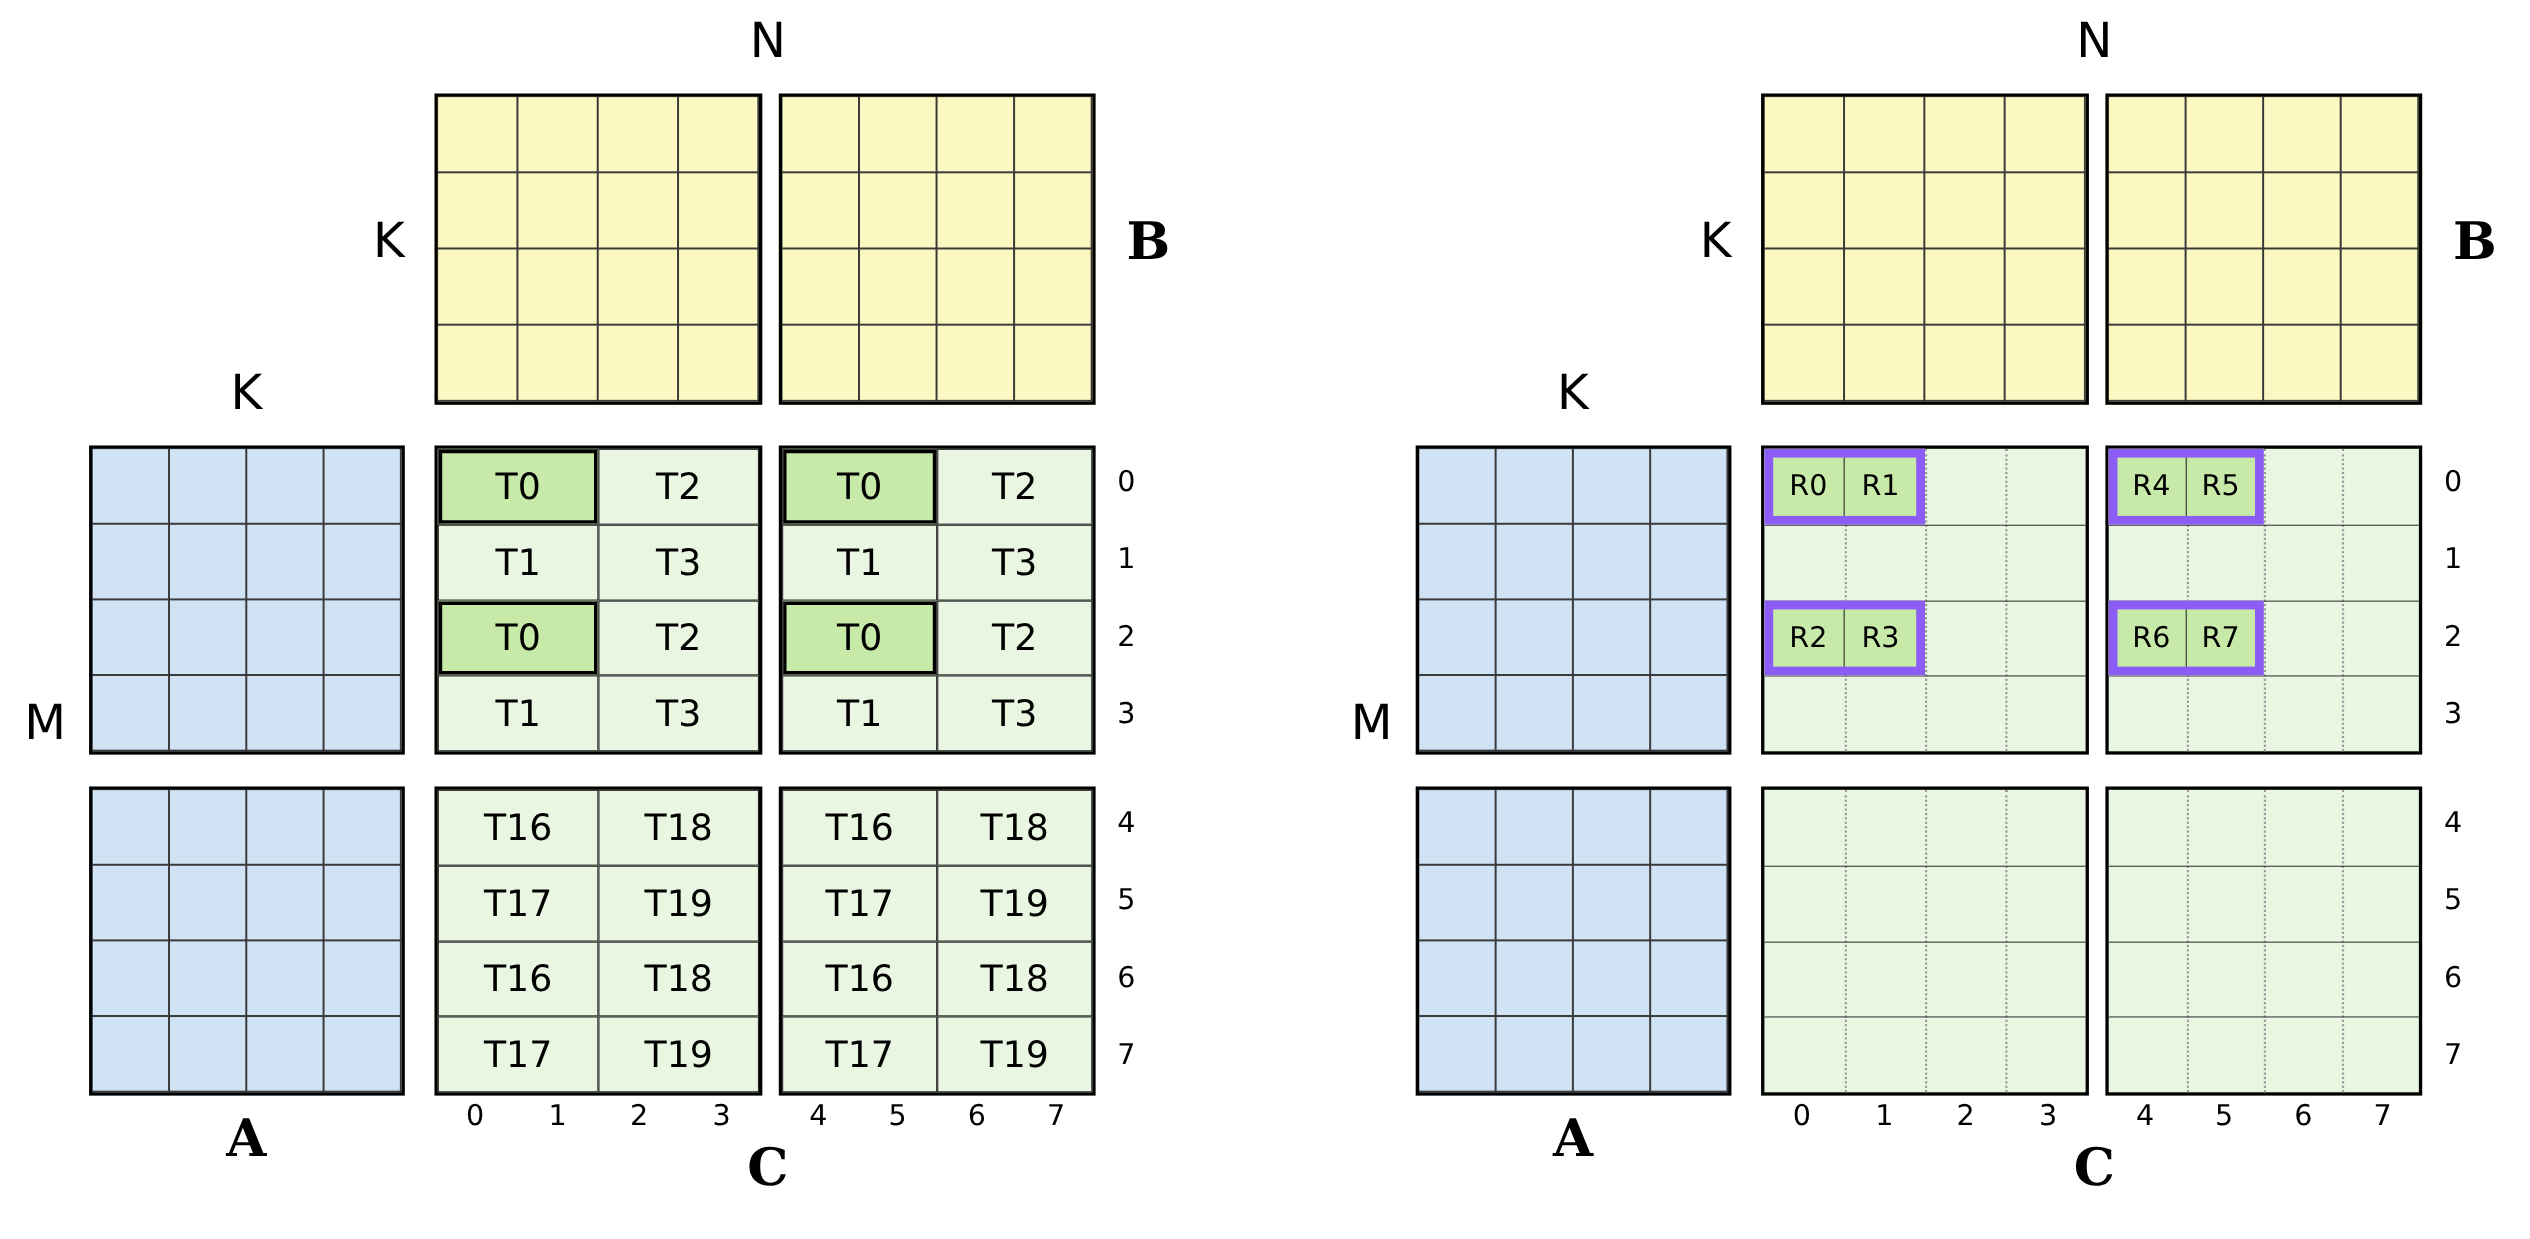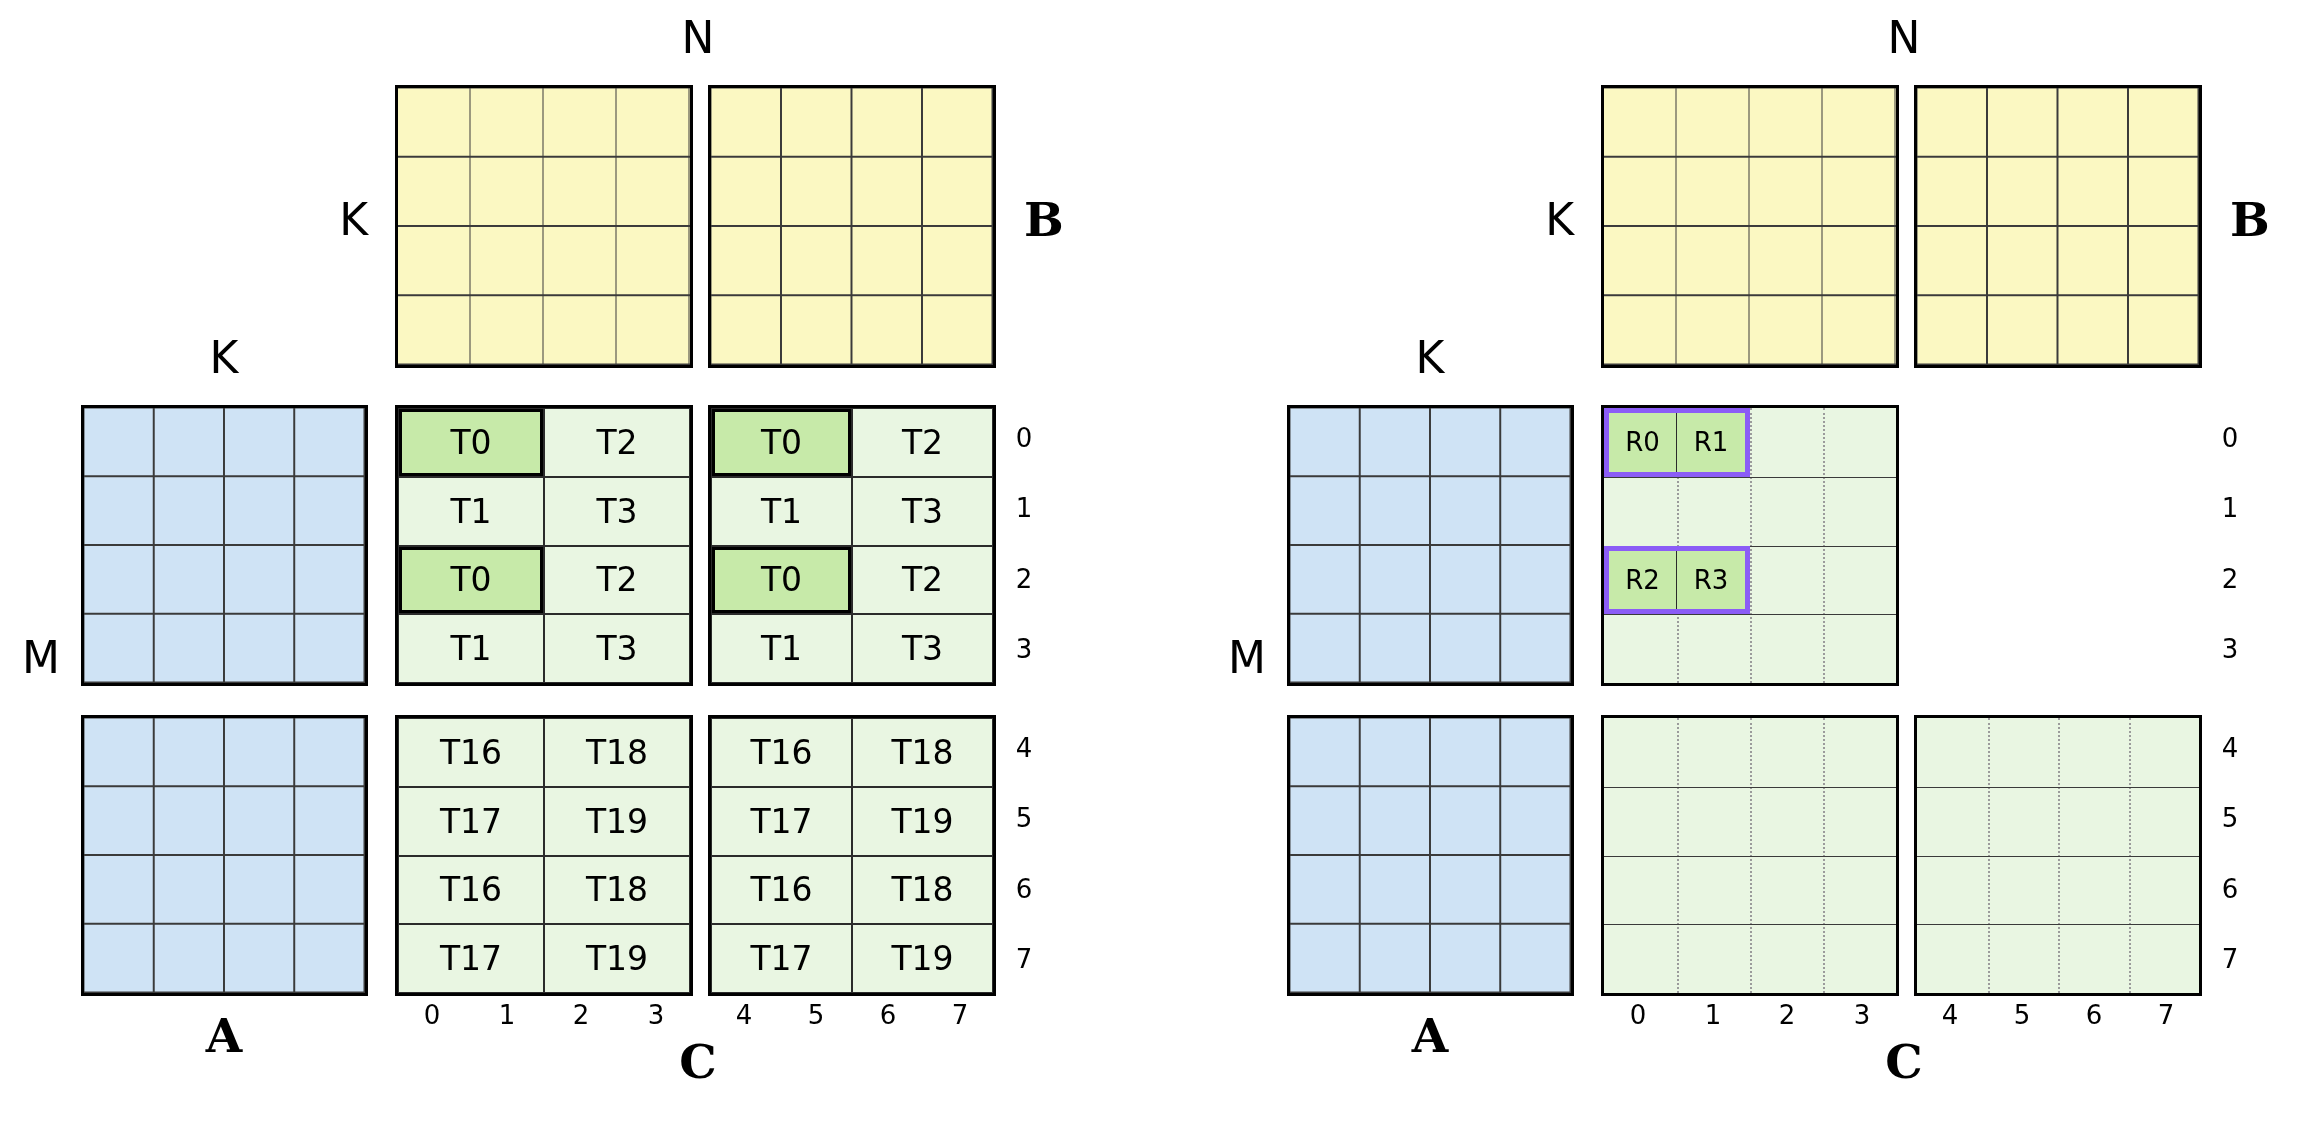--- a/index.html
+++ b/index.html
@@ -17,21 +17,21 @@
   .c-grid{background-color:var(--c-fill,#e9f6e2);display:grid;
     grid-template-columns:1fr 1fr;grid-template-rows:repeat(4,1fr)}
   .c-cell{display:flex;align-items:center;justify-content:center;
     font-size:33px;border:1px solid #2b2b2b}
   .c-cell.hl{background-color:var(--hl-fill,#c7eaa9);box-shadow:inset 0 0 0 3px #000}
   .c-empty{position:absolute;border:3px solid var(--border,#000);
     background-color:var(--c-fill,#e9f6e2)}
   .hline{position:absolute;left:0;right:0;border-top:1.5px solid #3a3a3a}
   .vdot{position:absolute;top:0;bottom:0;border-left:2px dotted #9b9b9b}
   .r-group{position:absolute;display:grid;grid-template-columns:1fr 1fr;
-    border:5px solid #8b5cf6;background-color:var(--hl-fill,#c7eaa9)}
+    border:8px solid #8b5cf6;background-color:var(--hl-fill,#c7eaa9)}
   .r-cell{display:flex;align-items:center;justify-content:center;font-size:26px}
   .r-cell:first-child{border-right:1.5px solid #2b2b2b}
   .letter{position:absolute;font-size:44px;line-height:1.1}
   .letter.bold{font-family:"DejaVu Serif","Liberation Serif",serif;font-weight:bold;font-size:47px}
   .idx{position:absolute;font-size:26px;width:40px;text-align:center}
   .tc{text-align:center}.tr{text-align:right}
 </style>
 </head>
 <body>
 
@@ -140,20 +140,36 @@
     <div class="r-group" style="left:0;top:0;width:50%;height:25%">
       <div class="r-cell">R0</div>
       <div class="r-cell">R1</div>
     </div>
     <div class="r-group" style="left:0;top:50%;width:50%;height:25%">
       <div class="r-cell">R2</div>
       <div class="r-cell">R3</div>
     </div>
   </div>
 
+  <div class="c-empty" style="left:708px;top:405px;width:288px;height:281px">
+    <div class="vdot" style="left:25%"></div>
+    <div class="vdot" style="left:50%"></div>
+    <div class="vdot" style="left:75%"></div>
+    <div class="hline" style="top:25%"></div>
+    <div class="hline" style="top:50%"></div>
+    <div class="hline" style="top:75%"></div>
+    <div class="r-group" style="left:0;top:0;width:50%;height:25%">
+      <div class="r-cell">R4</div>
+      <div class="r-cell">R5</div>
+    </div>
+    <div class="r-group" style="left:0;top:50%;width:50%;height:25%">
+      <div class="r-cell">R6</div>
+      <div class="r-cell">R7</div>
+    </div>
+  </div>
 
   <div class="c-empty" style="left:395px;top:715px;width:298px;height:281px">
     <div class="vdot" style="left:25%"></div>
     <div class="vdot" style="left:50%"></div>
     <div class="vdot" style="left:75%"></div>
     <div class="hline" style="top:25%"></div>
     <div class="hline" style="top:50%"></div>
     <div class="hline" style="top:75%"></div>
   </div>
 

